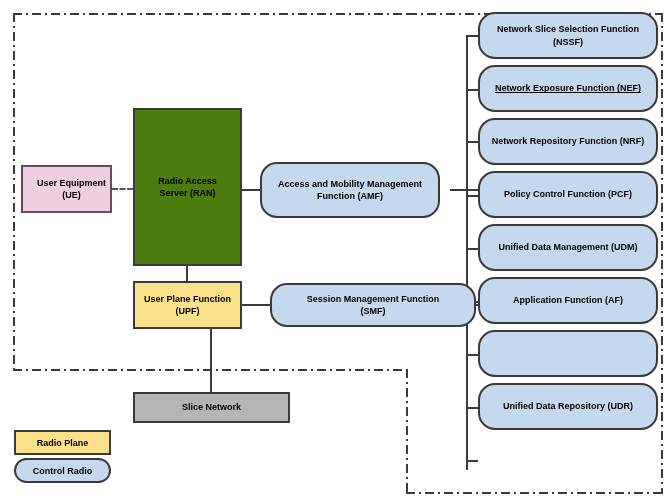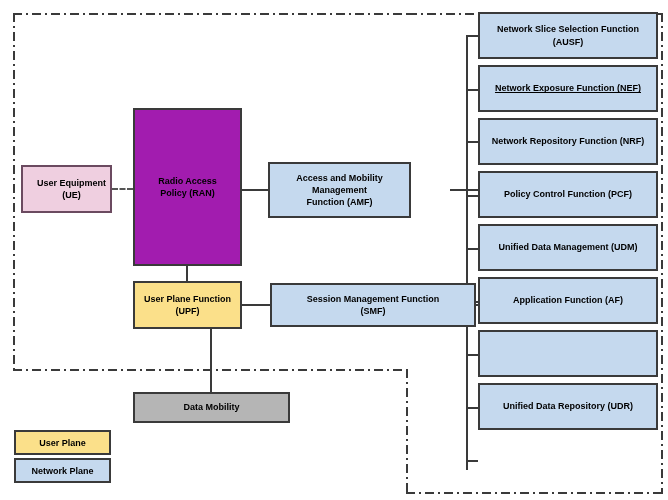--- a/index.html
+++ b/index.html
@@ -29,22 +29,22 @@
     text-align: center;
     font-weight: bold;
     font-size: 9px;
     line-height: 1.35;
     color: #000000;
     padding: 2px 4px;
     z-index: 5;
   }
   .node .lbl { display: block; }
 
-  .fill-orange  { background: #a21caf; }
-  .fill-blue    { background: #C5D9EE; }
+  .fill-orange  { background: #4d7c0f; }
+  .fill-blue    { background: #C5D9EE; border-radius: 17px; }
   .fill-yellow  { background: #FBE08A; }
   .fill-pink    { background: #EFCFE0; border-color: #6b4a60; justify-content: flex-end; }
   .fill-grey    { background: #B5B5B5; }
 
   
   .wire {
     position: absolute;
     background: #3a3a3a;
     z-index: 2;
   }
@@ -139,55 +139,55 @@
   <div class="node fill-pink" style="left:21px; top:165px; width:91px; height:48px;">
     <div>
       <span class="lbl">User Equipment</span>
       <span class="lbl">(UE)</span>
     </div>
   </div>
 
   <div class="node fill-orange" style="left:133px; top:108px; width:109px; height:158px;">
     <div>
       <span class="lbl">Radio Access</span>
-      <span class="lbl">Policy (RAN)</span>
+      <span class="lbl">Server (RAN)</span>
     </div>
   </div>
 
   <div class="node fill-yellow" style="left:133px; top:281px; width:109px; height:48px;">
     <div>
       <span class="lbl">User Plane Function</span>
       <span class="lbl">(UPF)</span>
     </div>
   </div>
 
-  <div class="node fill-blue" style="left:268px; top:162px; width:143px; height:56px;">
+  <div class="node fill-blue" style="left:260px; top:162px; width:180px; height:56px;">
     <div>
       <span class="lbl">Access and Mobility Management</span>
       <span class="lbl">Function (AMF)</span>
     </div>
   </div>
 
   <div class="node fill-blue" style="left:270px; top:283px; width:206px; height:44px;">
     <div>
       <span class="lbl">Session Management Function</span>
       <span class="lbl">(SMF)</span>
     </div>
   </div>
 
   <div class="node fill-grey" style="left:133px; top:392px; width:157px; height:31px;">
     <div>
-      <span class="lbl">Data Mobility</span>
+      <span class="lbl">Slice Network</span>
     </div>
   </div>
 
   <div class="node fill-blue" style="left:478px; top:12px; width:180px; height:47px;">
     <div>
       <span class="lbl">Network Slice Selection Function</span>
-      <span class="lbl">(AUSF)</span>
+      <span class="lbl">(NSSF)</span>
     </div>
   </div>
 
   <div class="node fill-blue" style="left:478px; top:65px; width:180px; height:47px;text-decoration:underline;">
     <div>
       <span class="lbl">Network Exposure Function (NEF)</span>
     </div>
   </div>
 
   <div class="node fill-blue" style="left:478px; top:118px; width:180px; height:47px;">
@@ -220,19 +220,19 @@
   </div>
 
   <div class="node fill-blue" style="left:478px; top:383px; width:180px; height:47px;text-align:center;">
     <div>
       <span class="lbl">Unified Data Repository (UDR)</span>
     </div>
   </div>
 
 
   <div class="legend-box fill-yellow" style="left:14px; top:430px; width:97px; height:25px;">
-    <span>User Plane</span>
+    <span>Radio Plane</span>
   </div>
   <div class="legend-box fill-blue" style="left:14px; top:458px; width:97px; height:25px;">
-    <span>Network Plane</span>
+    <span>Control Radio</span>
   </div>
 
 </div>
 
 </body></html>

